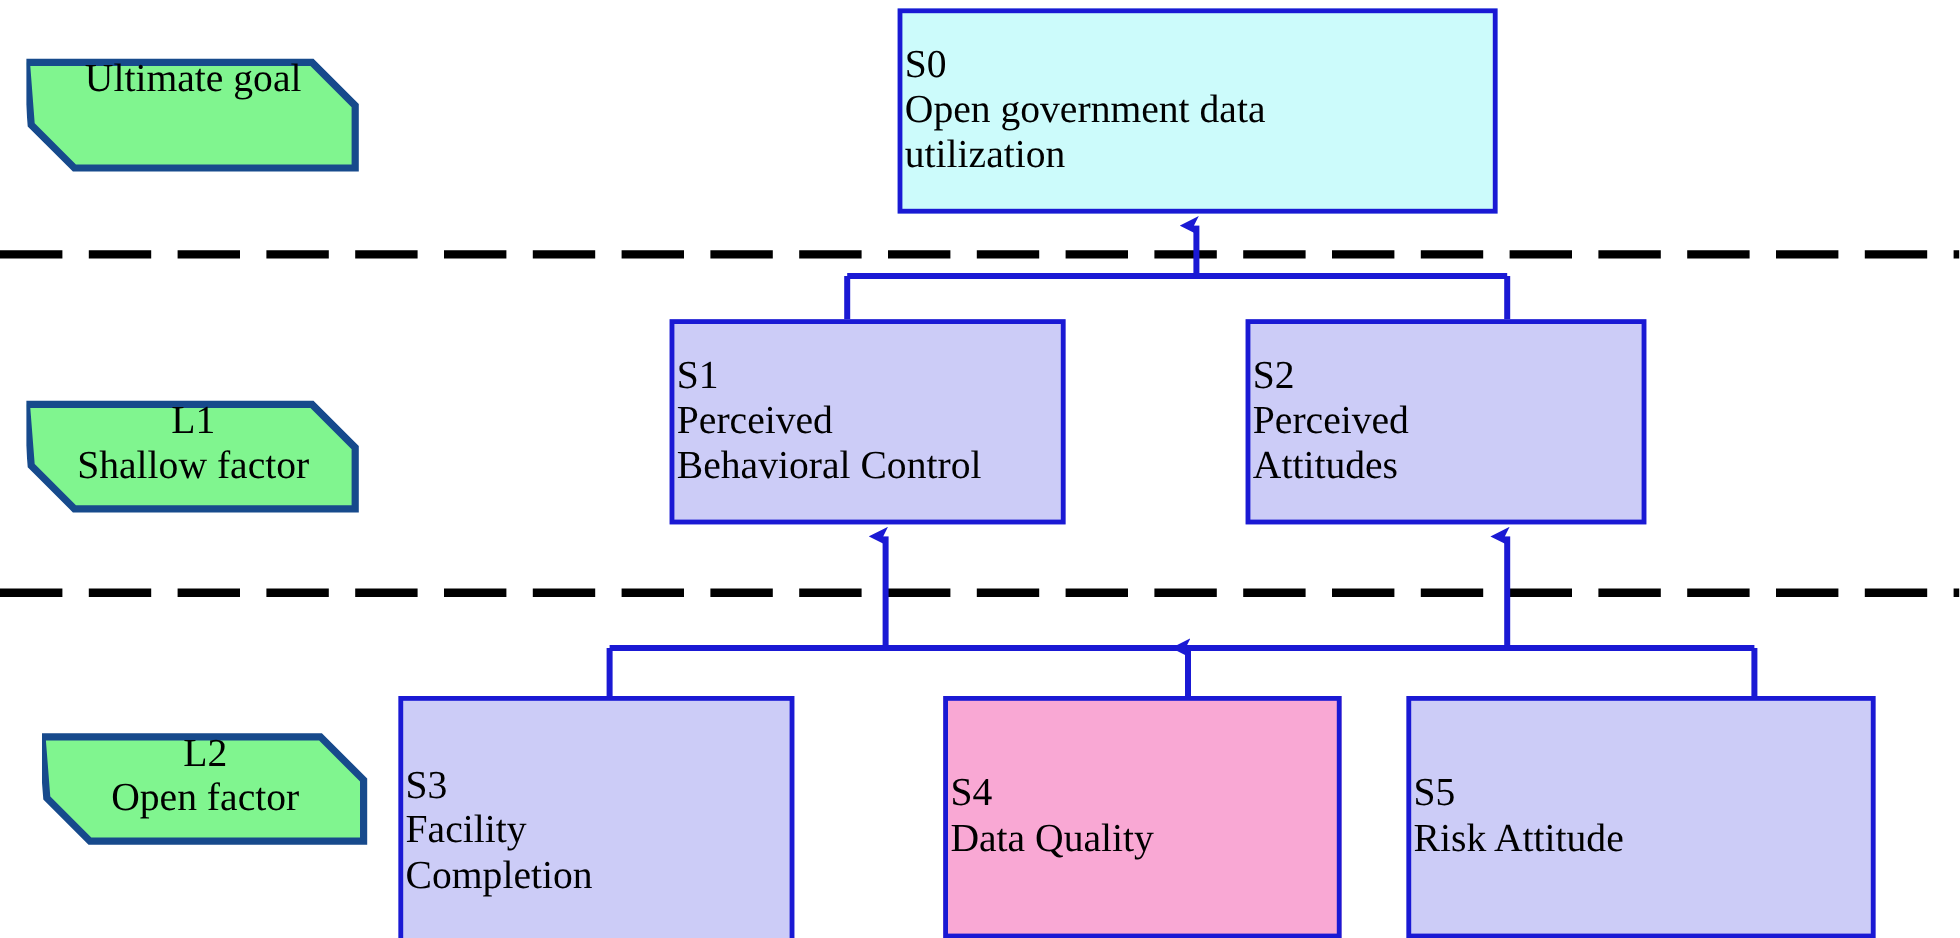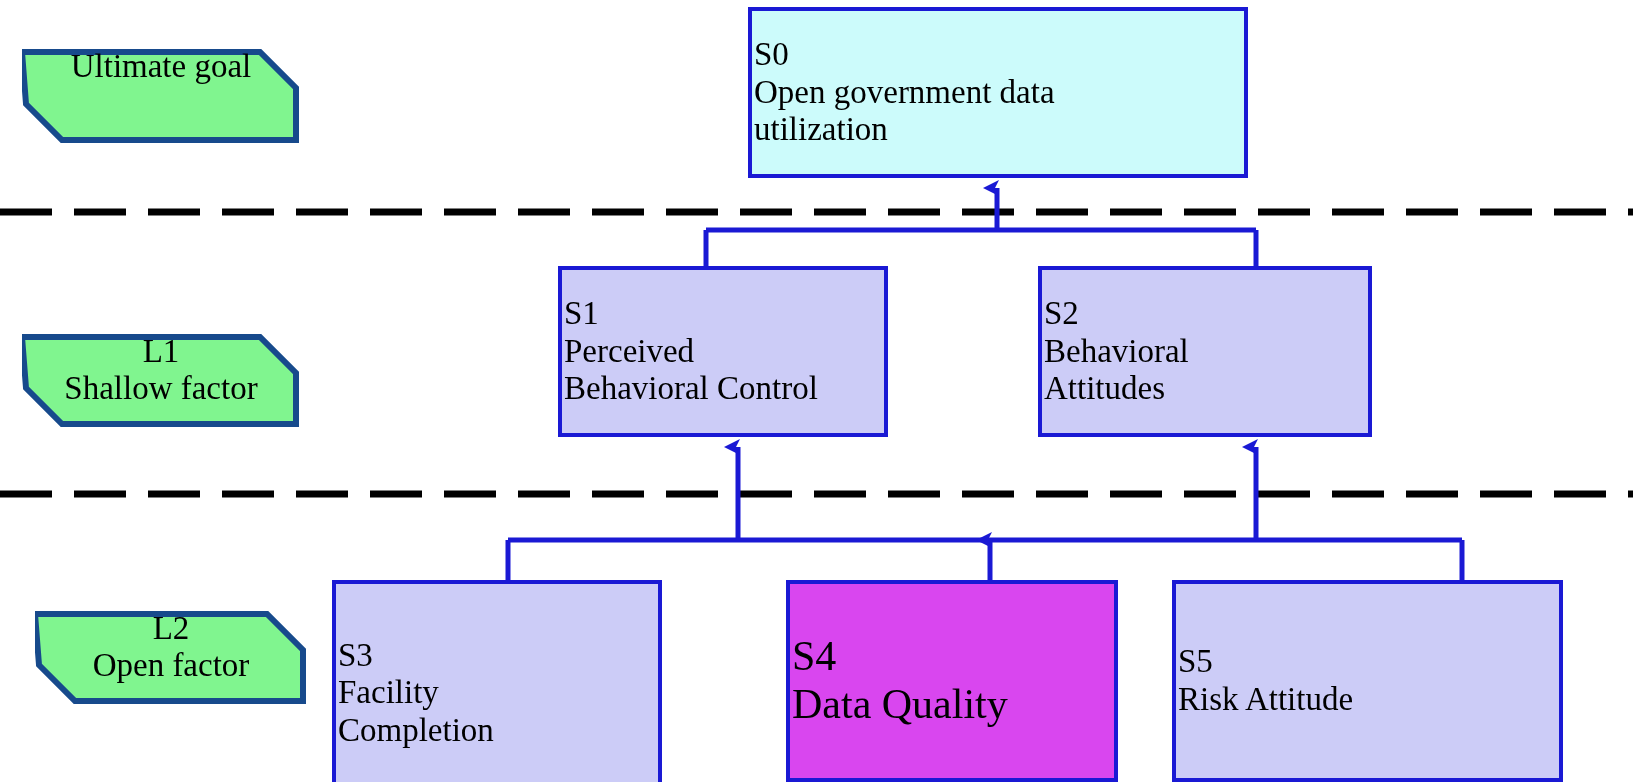--- a/index.html
+++ b/index.html
@@ -134,31 +134,31 @@
   </div>
 
   <div class="node box" style="left:546px; top:266px; width:330px; height:171px; background:#ccccf7; font-size:33px;margin-left:12px;">
     <span class="node-text">S1
 Perceived
 Behavioral Control</span>
   </div>
 
   <div class="node box" style="left:1038px; top:266px; width:334px; height:171px; background:#ccccf7; font-size:33px;">
     <span class="node-text">S2
-Behavioral
+Perceived
 Attitudes</span>
   </div>
 
   <div class="node box" style="left:332px; top:580px; width:330px; height:226px; background:#ccccf7; font-size:33px;">
     <span class="node-text">S3
 Facility
 Completion</span>
   </div>
 
-  <div class="node box" style="left:786px; top:580px; width:332px; height:202px; background:#d946ef; font-size:42px;">
+  <div class="node box" style="left:786px; top:580px; width:332px; height:202px; background:#f9a8d4; font-size:33px;">
     <span class="node-text">S4
 Data Quality</span>
   </div>
 
   <div class="node box" style="left:1172px; top:580px; width:391px; height:202px; background:#ccccf7; font-size:33px;">
     <span class="node-text">S5
 Risk Attitude</span>
   </div>
 
 </div>

